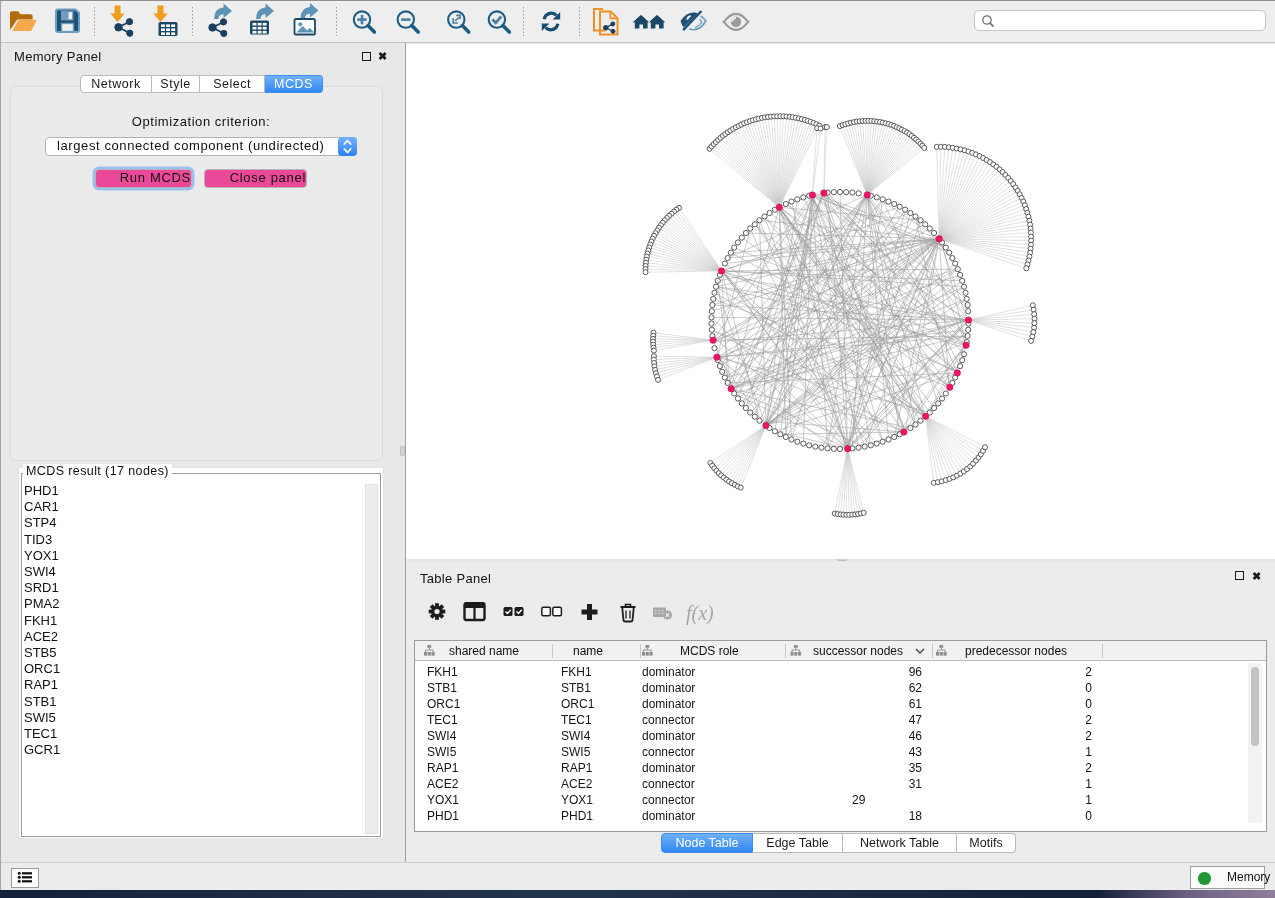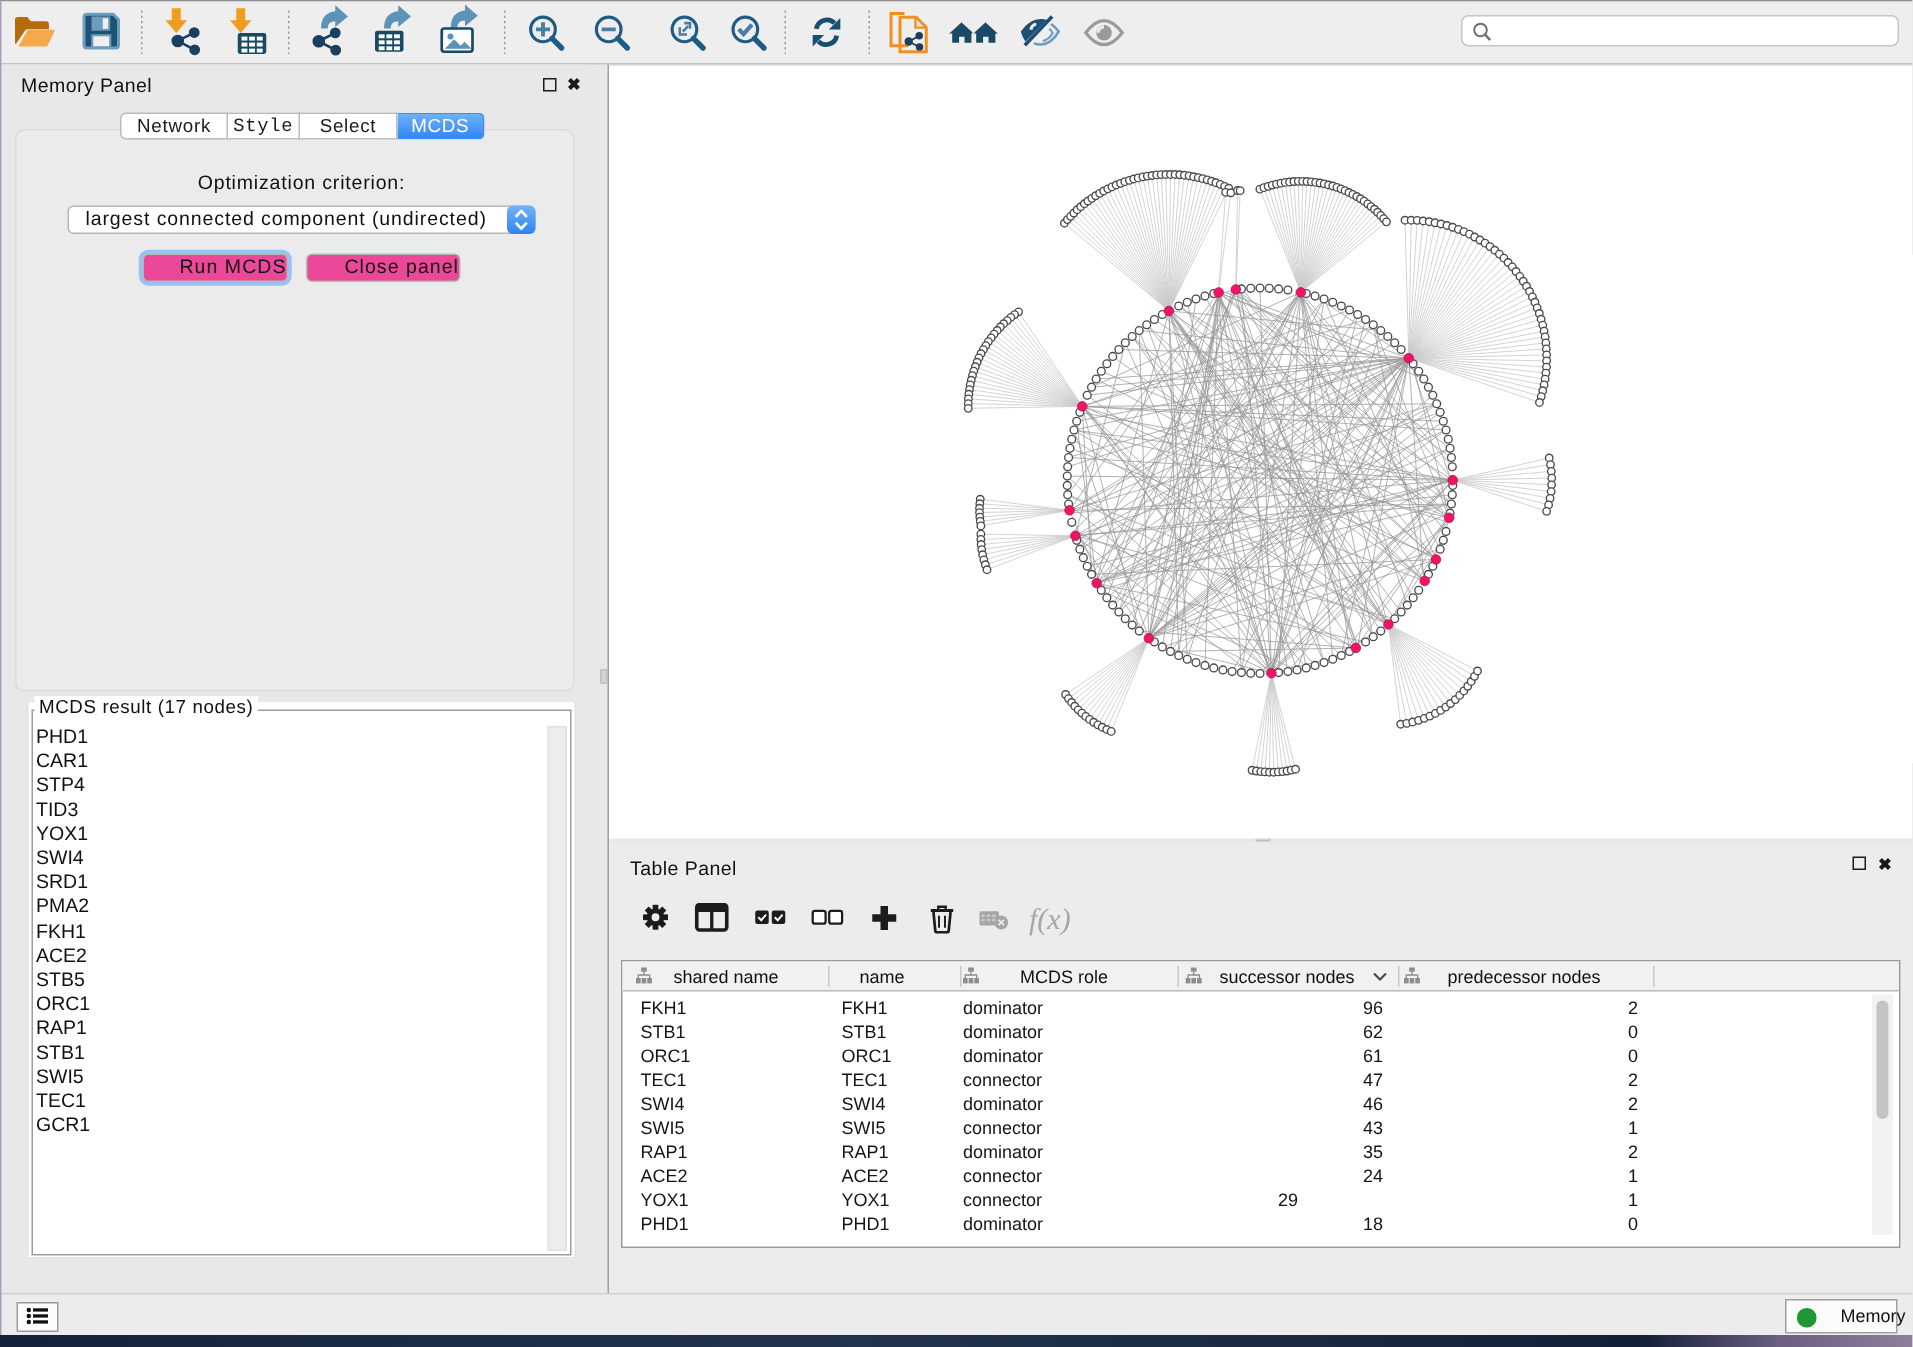--- a/index.html
+++ b/index.html
@@ -225,21 +225,21 @@
 <div id="searchbox"><svg width="30" height="19">
       <circle cx="12" cy="9" r="4.2" fill="none" stroke="#6e6e6e" stroke-width="1.3"></circle>
       <line x1="15" y1="12" x2="18" y2="15.2" stroke="#6e6e6e" stroke-width="1.7" stroke-linecap="round"></line>
     </svg></div>
 <div id="cpanel"></div>
 <div id="cpanel-title">Memory Panel</div>
 <div class="wsq" style="left:362px; top:52px;"></div>
 <div class="wx" style="left:378px; top:50px;">✖</div>
 <div id="tabs">
   <div class="tab first" style="width:72px;">Network</div>
-  <div class="tab" style="width:48px;font-family:Liberation Mono, monospace;">Style</div>
+  <div class="tab" style="width:48px;">Style</div>
   <div class="tab" style="width:65px;">Select</div>
   <div class="tab last active" style="width:58px;">MCDS</div>
 </div>
 <div id="innerpanel"></div>
 <div id="optlabel">Optimization criterion:</div>
 <div id="dropdown">largest connected component (undirected)<div id="dd-stepper"><svg width="19" height="19">
         <path d="M6.3,7 l3.2,-3.4 3.2,3.4 M6.3,12 l3.2,3.4 3.2,-3.4" stroke="#fff" stroke-width="1.8" fill="none" stroke-linecap="round" stroke-linejoin="round"></path>
       </svg></div></div>
 <div class="btn" id="runbtn">Run MCDS</div>
 <div class="btn" id="closebtn">Close panel</div>
@@ -1163,35 +1163,41 @@
 <div class="trow" style="left:437px;top:104px;width:70px;text-align:right;">43</div>
 <div class="trow" style="left:607px;top:104px;width:70px;text-align:right;">1</div>
 <div class="trow" style="left:12px;top:120px;">RAP1</div>
 <div class="trow" style="left:146px;top:120px;">RAP1</div>
 <div class="trow" style="left:227px;top:120px;">dominator</div>
 <div class="trow" style="left:437px;top:120px;width:70px;text-align:right;">35</div>
 <div class="trow" style="left:607px;top:120px;width:70px;text-align:right;">2</div>
 <div class="trow" style="left:12px;top:136px;">ACE2</div>
 <div class="trow" style="left:146px;top:136px;">ACE2</div>
 <div class="trow" style="left:227px;top:136px;">connector</div>
-<div class="trow" style="left:437px;top:136px;width:70px;text-align:right;">24</div>
+<div class="trow" style="left:437px;top:136px;width:70px;text-align:right;">31</div>
 <div class="trow" style="left:607px;top:136px;width:70px;text-align:right;">1</div>
 <div class="trow" style="left:12px;top:152px;">YOX1</div>
 <div class="trow" style="left:146px;top:152px;">YOX1</div>
 <div class="trow" style="left:227px;top:152px;">connector</div>
 <div class="trow" style="left:437px;top:152px;width:70px;text-align:left;">29</div>
 <div class="trow" style="left:607px;top:152px;width:70px;text-align:right;">1</div>
 <div class="trow" style="left:12px;top:168px;">PHD1</div>
 <div class="trow" style="left:146px;top:168px;">PHD1</div>
 <div class="trow" style="left:227px;top:168px;">dominator</div>
 <div class="trow" style="left:437px;top:168px;width:70px;text-align:right;">18</div>
 <div class="trow" style="left:607px;top:168px;width:70px;text-align:right;">0</div>
       </div>
     <div id="tscrolltrack"></div>
     <div id="tscrollthumb"></div>
+  </div>
+  <div id="ttabs">
+    <div class="ttab first active" style="width:92px;">Node Table</div>
+    <div class="ttab" style="width:90px;">Edge Table</div>
+    <div class="ttab" style="width:114px;">Network Table</div>
+    <div class="ttab last" style="width:59px;">Motifs</div>
   </div>
 </div>
 <div id="statusbar">
   <div id="listbtn"><svg width="25" height="17">
         <g fill="#111">
           <circle cx="7.2" cy="4.3" r="1.5"></circle>
           <circle cx="7.2" cy="8.3" r="1.5"></circle>
           <circle cx="7.2" cy="12.3" r="1.5"></circle>
           <rect x="10" y="3.2" width="10" height="2.2"></rect>
           <rect x="10" y="7.2" width="10" height="2.2"></rect>

